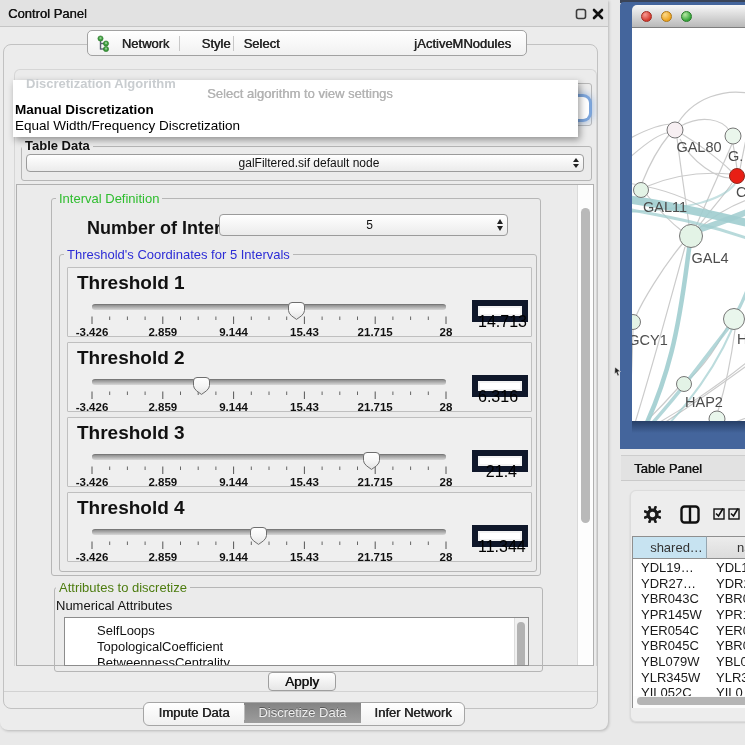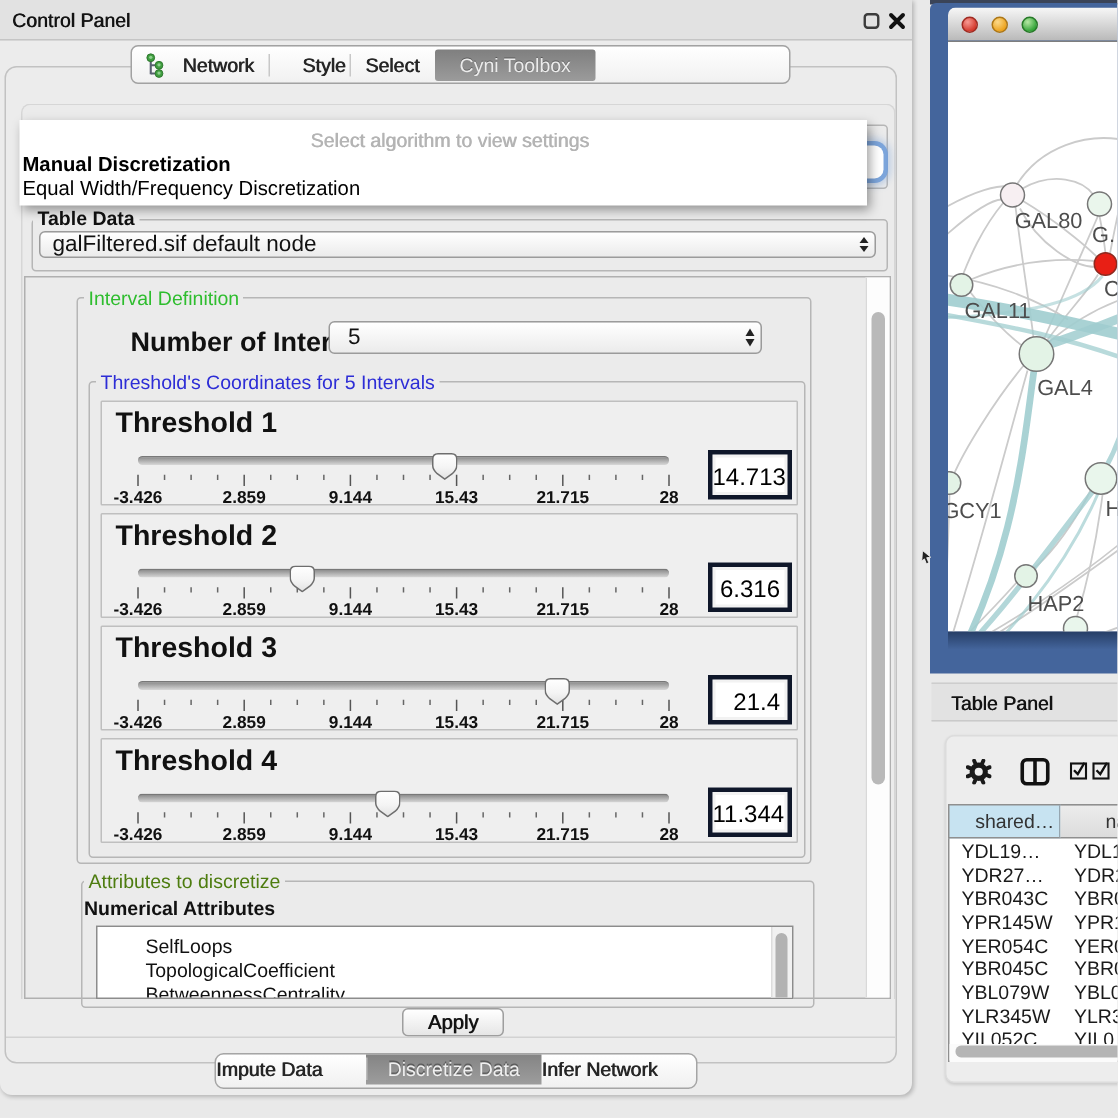--- a/index.html
+++ b/index.html
@@ -16,21 +16,21 @@
 #tabs { position:absolute; left:87px; top:30px; width:440px; height:26px; background:linear-gradient(#ffffff,#f1f1f1);
       border:1px solid #a2a2a2; border-radius:5px; }
 #tabsel { position:absolute; left:202px; top:2px; width:107px; height:21px;
       background:linear-gradient(#7f7f7f,#9b9b9b); border-radius:2px; color:#ececec;
       font-size:13px; text-align:center; line-height:21px; text-shadow:0 -1px 0 rgba(0,0,0,.35); }
 .tabtxt { position:absolute; top:0; height:25px; line-height:25px; font-size:13px; color:#262626; text-shadow:0.5px 0 0 #262626; text-align:center; }
 .tsep { position:absolute; top:5px; height:15px; width:1px; background:#c8c8c8; }
 .group { position:absolute; border:1px solid #b6b6b6; border-radius:3px; }
 .gtitle { position:absolute; font-size:13px; background:#ebebeb; padding:0 3px; line-height:14px; }
 .combo { position:absolute; background:linear-gradient(#ffffff,#ebebeb); border:1px solid #9b9b9b;
-      border-radius:4px; font-size:15px; color:#111; }
+      border-radius:4px; font-size:12px; color:#111;text-align:center; }
 .stepper { position:absolute; right:4px; }
 .arr-up { width:0; height:0; border-left:3.5px solid transparent; border-right:3.5px solid transparent;
       border-bottom:5px solid #222; margin-bottom:2px; }
 .arr-dn { width:0; height:0; border-left:3.5px solid transparent; border-right:3.5px solid transparent;
       border-top:5px solid #222; }
 #popup { position:absolute; left:13px; top:80px; width:565px; height:57px; background:#ffffff;
       box-shadow:2px 3px 7px rgba(0,0,0,.38); }
 #ghost { position:absolute; left:13px; top:-4px; font-size:13px; font-weight:bold; color:#c9cdd0; }
 #selalg { position:absolute; left:194px; top:6px; font-size:13px; color:#b4b4b4; text-shadow:0.4px 0 0 #b4b4b4; }
 #mand { position:absolute; left:2px; top:22px; font-size:13.5px; font-weight:bold; color:#000; }
@@ -38,36 +38,36 @@
 #scrollp { position:absolute; left:16px; top:184px; width:578px; height:482px; border:1px solid #b0b0b0;
       background:#ebebeb; }
 #vtrack { position:absolute; left:577px; top:185px; width:16px; height:480px; background:#fdfdfd; border-left:1px solid #d9d9d9; }
 #vthumb { position:absolute; left:581px; top:208px; width:9px; height:315px; background:#b9b9b9; border-radius:4.5px; }
 .thp { position:absolute; left:67px; width:465px; height:70px; border:1px solid #bfbfbf;
       background:#efefef; border-radius:1px; }
 .thtitle { position:absolute; left:9px; top:4px; font-size:19px; font-weight:bold; color:#111; }
 .track { position:absolute; left:24px; top:36px; width:354px; height:6px; border-radius:3px;
       background:linear-gradient(#8e8e8e,#d8d8d8); border-top:1px solid #787878; }
 .tlab { position:absolute; top:58px; width:60px; text-align:center; font-size:11.5px; font-weight:bold; color:#111; }
-.vbox { position:absolute; left:404px; top:32px; width:56px; height:33px; background:#fff;
-      border:3px solid #0f172a; box-shadow:inset 0 0 0 2px #f2f2f2; font-size:16px; color:#000;
+.vbox { position:absolute; left:404px; top:32px; width:56px; height:22px; background:#fff;
+      border:6px solid #0f172a; box-shadow:inset 0 0 0 2px #f2f2f2; font-size:16px; color:#000;
       text-align:right; line-height:31px; padding-right:5px; }
 #alist { position:absolute; left:64px; top:617px; width:465px; height:49px; background:#fff;
       border:1px solid #8c8c8c; font-size:13px; color:#111; overflow:hidden; }
 .aitem { position:absolute; left:5px;margin-left:27px; }
 #ltrack { position:absolute; right:0; top:0; width:14px; height:49px; background:#f1f1f1; border-left:1px solid #ddd; }
 #lthumb { position:absolute; right:3px; top:4px; width:8px; height:60px; background:#b2b2b2; border-radius:4px; }
 #apply { position:absolute; left:268px; top:672px; width:68px; height:19px; background:linear-gradient(#ffffff,#e6e6e6); text-shadow:0.5px 0 0 #262626;
       border:1px solid #9e9e9e; border-radius:4px; font-size:13.5px; color:#111; text-align:center; line-height:17px; }
 #btabs { position:absolute; left:143px; top:702px; width:322px; height:24px; background:linear-gradient(#ffffff,#f0f0f0);
       border:1px solid #a5a5a5; border-radius:6px; }
 #btabsel { position:absolute; left:100px; top:0px; width:117px; height:20px;
       background:linear-gradient(#848484,#9d9d9d); color:#efefef; font-size:13px; text-align:center;
       line-height:20px; text-shadow:0 -1px 0 rgba(0,0,0,.35); }
-.btxt { position:absolute; top:0; height:20px; line-height:20px; font-size:13px; color:#262626; text-shadow:0.5px 0 0 #262626; text-align:left; }
+.btxt { position:absolute; top:0; height:20px; line-height:20px; font-size:13px; color:#262626; text-shadow:0.5px 0 0 #262626; text-align:center; }
 .bsep { position:absolute; top:2px; height:15px; width:1px; background:#bbb; }
 #nw { position:absolute; left:620px; top:2px; width:125px; height:447px; background:#44659c; border-radius:4px 0 0 0; }
 #nwtitle { position:absolute; left:632px; top:5px; width:113px; height:23px;
       background:linear-gradient(#f7f7f7 0%,#d5d5d5 55%,#b9b9b9 100%); border-bottom:1px solid #7e7e7e;
       border-radius:5px 0 0 0; }
 .tl { position:absolute; top:11px; width:11px; height:11px; border-radius:50%; }
 #nwcontent { position:absolute; left:632px; top:28px; width:113px; height:393px; background:#ffffff; }
 #nwbottom { position:absolute; left:632px; top:421px; width:113px; height:12px;
       background:linear-gradient(rgba(18,36,66,.6),rgba(18,36,66,0)); }
 #tptitle { position:absolute; left:621px; top:455px; width:124px; height:26px; background:#e2e2e2;
@@ -307,21 +307,21 @@
           <stop offset="1" stop-color="#e2e2e2"></stop>
         </linearGradient>
       </defs>
 <path d="M4,0.5 L13,0.5 Q16.5,0.5 16.5,4 L16.5,8.5 Q16.5,11 13.5,13.8 L8.5,17.4 L3.5,13.8 Q0.5,11 0.5,8.5 L0.5,4 Q0.5,0.5 4,0.5 Z" fill="url(#th4)" stroke="#6e6e6e" stroke-width="1"></path>
     </svg>
     <div class="vbox">11.344</div>
   </div>
 
 <div class="group" style="left:54px;top:587px;width:489px;height:85px"></div>
 <div class="gtitle" style="left:56px;top:581px;color:#4d7c0f">Attributes to discretize</div>
-<div class="abs" style="left:56px;top:598px;font-size:13px;font-weight:bold;color:#111">Numerical Attributes</div>
+<div class="abs" style="left:56px;top:598px;font-size:13px;font-weight:normal;color:#111">Numerical Attributes</div>
 <div id="alist">
   <div class="aitem" style="top:5px">SelfLoops</div>
   <div class="aitem" style="top:21px">TopologicalCoefficient</div>
   <div class="aitem" style="top:37px">BetweennessCentrality</div>
   <div id="ltrack"></div>
   <div id="lthumb"></div>
 </div>
 
 <div id="apply">Apply</div>
 <div class="abs" style="left:4px;top:691px;width:593px;height:1px;background:#d2d2d2"></div>
@@ -343,24 +343,25 @@
       <circle cx="9" cy="8.5" r="2.6" fill="#3f9e3f" stroke="#2c732c" stroke-width="0.6"></circle>
       <circle cx="9" cy="8.2" r="1.1" fill="#8fcf8f"></circle>
       <circle cx="9" cy="14" r="2.6" fill="#3f9e3f" stroke="#2c732c" stroke-width="0.6"></circle>
       <circle cx="9" cy="13.7" r="1.1" fill="#8fcf8f"></circle>
     </svg>
   <div class="tabtxt" style="left:24px;width:67px">Network</div>
   <div class="tsep" style="left:91px"></div>
   <div class="tabtxt" style="left:101px;width:54px">Style</div>
   <div class="tsep" style="left:145px"></div>
   <div class="tabtxt" style="left:145px;width:57px">Select</div>
-  <div id="tabsel">Cyni Toolbox</div>
+  <div class="tabtxt" style="left:309px;width:131px">jActiveMNodules</div>
 </div>
 
 <div id="popup">
+  <div id="ghost">Discretization Algorithm</div>
   <div id="selalg">Select algorithm to view settings</div>
   <div id="mand">Manual Discretization</div>
   <div id="eqwd">Equal Width/Frequency Discretization</div>
 </div>
 
 <div class="abs" style="left:620px;top:0;width:125px;height:3px;background:#3a4458"></div>
 <div id="nw"></div>
 <div id="nwtitle"></div>
 <div class="tl" style="left:641px;background:radial-gradient(circle at 35% 30%,#f79a93,#d43a2e 70%);border:1px solid #a02b22"></div>
 <div class="tl" style="left:661px;background:radial-gradient(circle at 35% 30%,#fbd98a,#eda41f 70%);border:1px solid #ad7716"></div>

